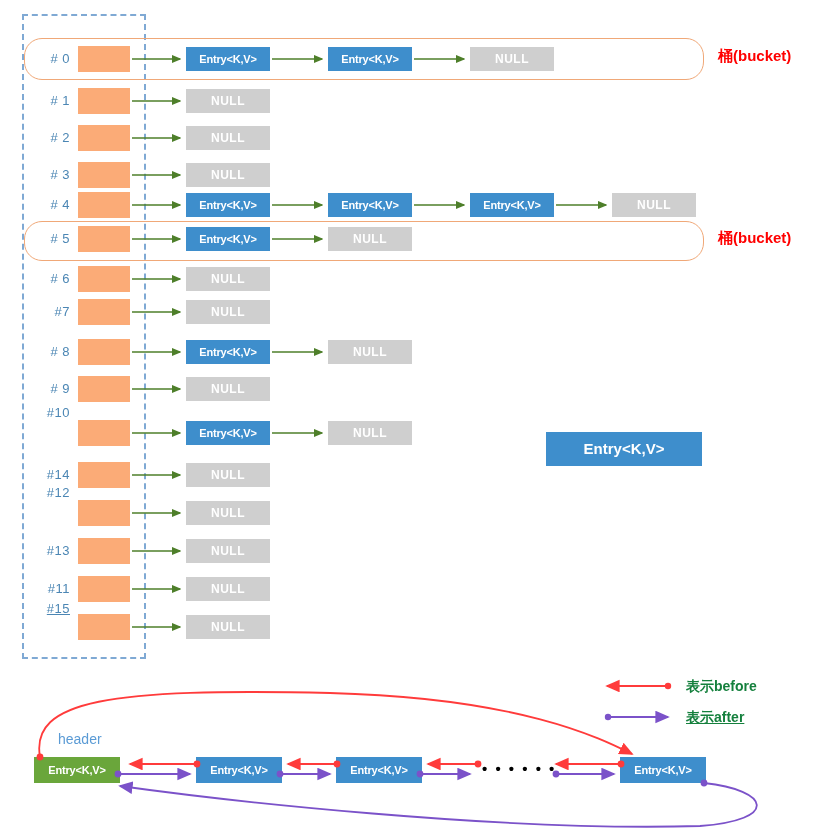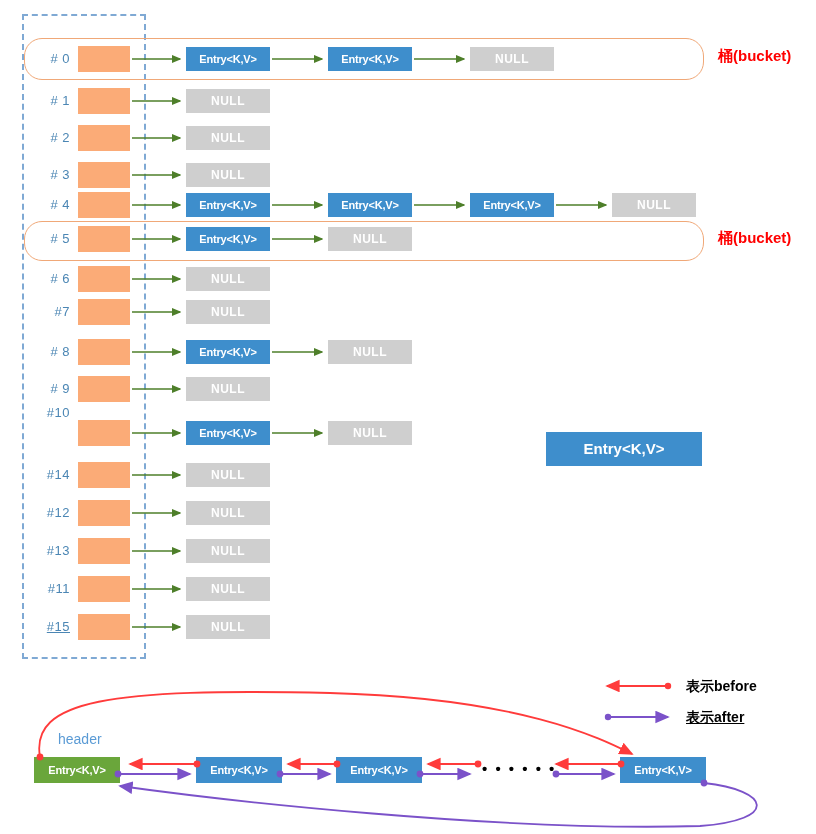--- a/index.html
+++ b/index.html
@@ -48,21 +48,21 @@
     font-weight:bold;line-height:34px;text-align:center;
   }
   .cls-body{
     background:#f2f2f2;padding:8px 0 10px 8px;
   }
   .cls-field{font-size:11.5px;line-height:16px;color:#a8c4dd;white-space:nowrap;}
   .cls-field.hot{color:#ff0000;font-weight:bold;}
 
   
   .legend-text{
-    position:absolute;font-size:14px;font-weight:bold;color:#000000;white-space:nowrap;
+    position:absolute;font-size:14px;font-weight:bold;color:#15803d;white-space:nowrap;
   }
 
   
   .lentry{
     position:absolute;height:26px;background:#3e8ecc;color:#ffffff;
     font-size:11px;font-weight:bold;line-height:26px;text-align:center;
     white-space:nowrap;letter-spacing:-.2px;
   }
   .lentry.head{background:#6aa63b;}
   .header-label{
@@ -119,30 +119,30 @@
       <div class="idx" style="left: 36px; top: 376px;"># 9</div>
       <div class="slot" style="left: 78px; top: 376px;"></div>
       <div class="nullbox" style="left: 186px; top: 377px; width: 84px;">NULL</div>
       <div class="idx" style="left: 36px; top: 400px;">#10</div>
       <div class="slot" style="left: 78px; top: 420px;"></div>
       <div class="entry" style="left: 186px; top: 421px; width: 84px;">Entry&lt;K,V&gt;</div>
       <div class="nullbox" style="left: 328px; top: 421px; width: 84px;">NULL</div>
       <div class="idx" style="left: 36px; top: 462px;">#14</div>
       <div class="slot" style="left: 78px; top: 462px;"></div>
       <div class="nullbox" style="left: 186px; top: 463px; width: 84px;">NULL</div>
-      <div class="idx" style="left: 36px; top: 500px;">#12</div>
+      <div class="idx" style="left: 36px; top: 480px;">#12</div>
       <div class="slot" style="left: 78px; top: 500px;"></div>
       <div class="nullbox" style="left: 186px; top: 501px; width: 84px;">NULL</div>
       <div class="idx" style="left: 36px; top: 538px;">#13</div>
       <div class="slot" style="left: 78px; top: 538px;"></div>
       <div class="nullbox" style="left: 186px; top: 539px; width: 84px;">NULL</div>
       <div class="idx" style="left: 36px; top: 576px;">#11</div>
       <div class="slot" style="left: 78px; top: 576px;"></div>
       <div class="nullbox" style="left: 186px; top: 577px; width: 84px;">NULL</div>
-      <div class="idx" style="left: 36px; top: 614px; text-decoration: underline;">#15</div>
+      <div class="idx" style="left: 36px; top: 596px; text-decoration: underline;">#15</div>
       <div class="slot" style="left: 78px; top: 614px;"></div>
       <div class="nullbox" style="left: 186px; top: 615px; width: 84px;">NULL</div>
     </div>
 
   <div class="bucket-ring" style="left:24px;top:38px;width:680px;height:42px;"></div>
   <div class="bucket-ring" style="left:24px;top:221px;width:680px;height:40px;"></div>
 
   <div class="bucket-label" style="left:718px;top:47px;">桶(bucket)</div>
   <div class="bucket-label" style="left:718px;top:229px;">桶(bucket)</div>
 

